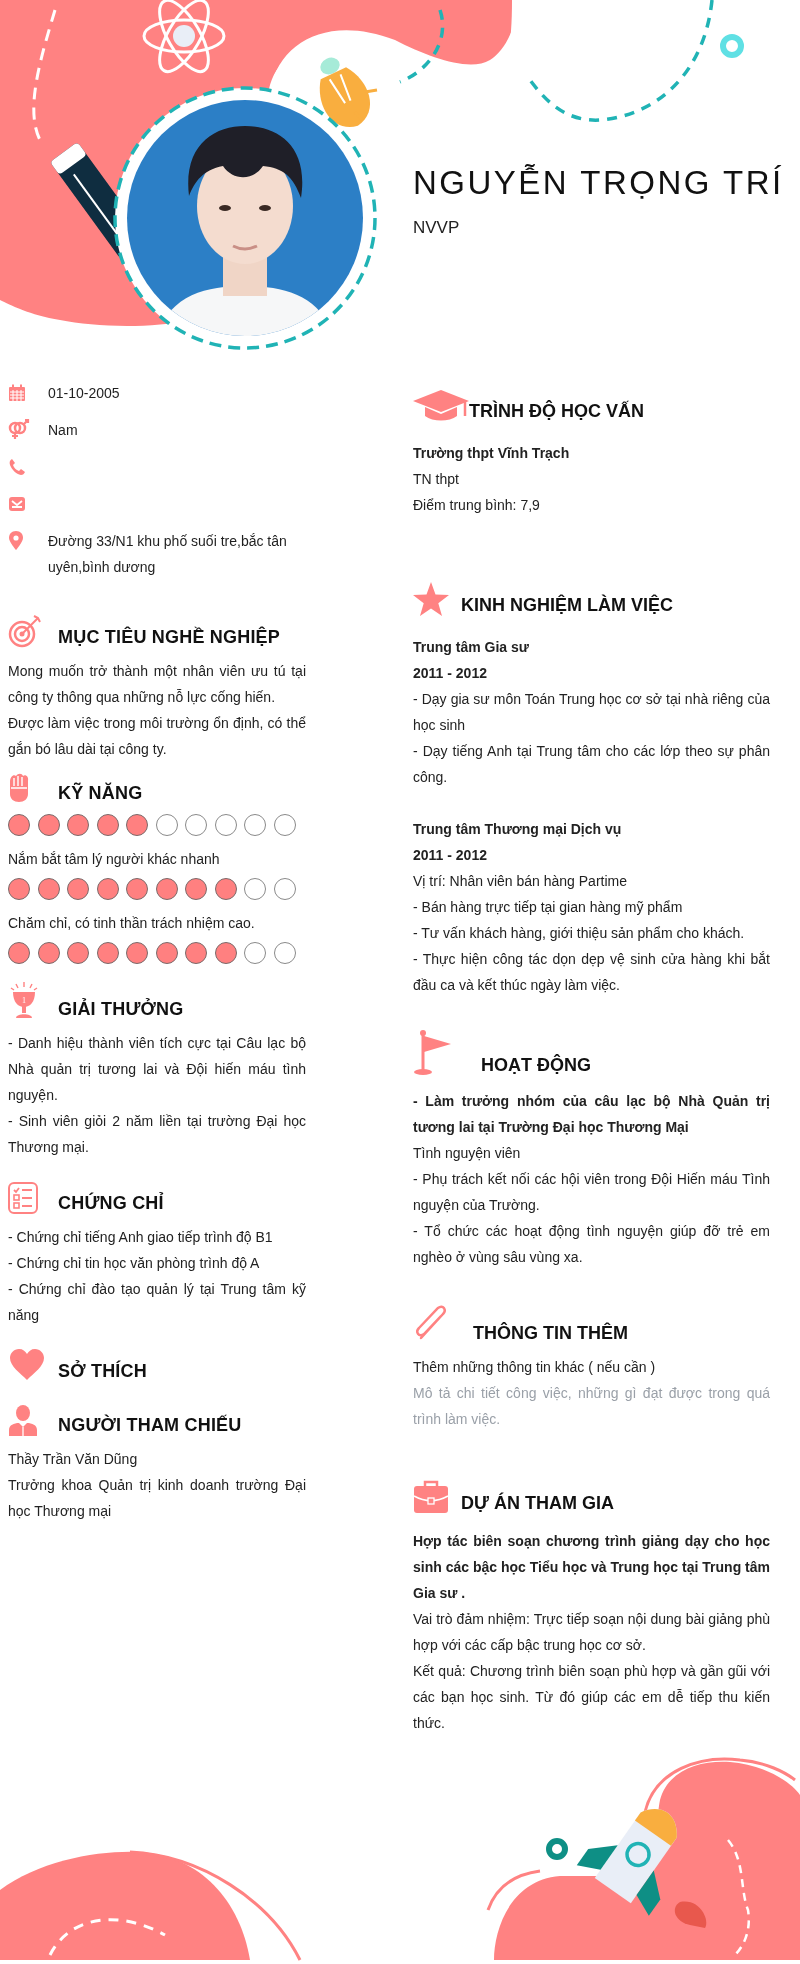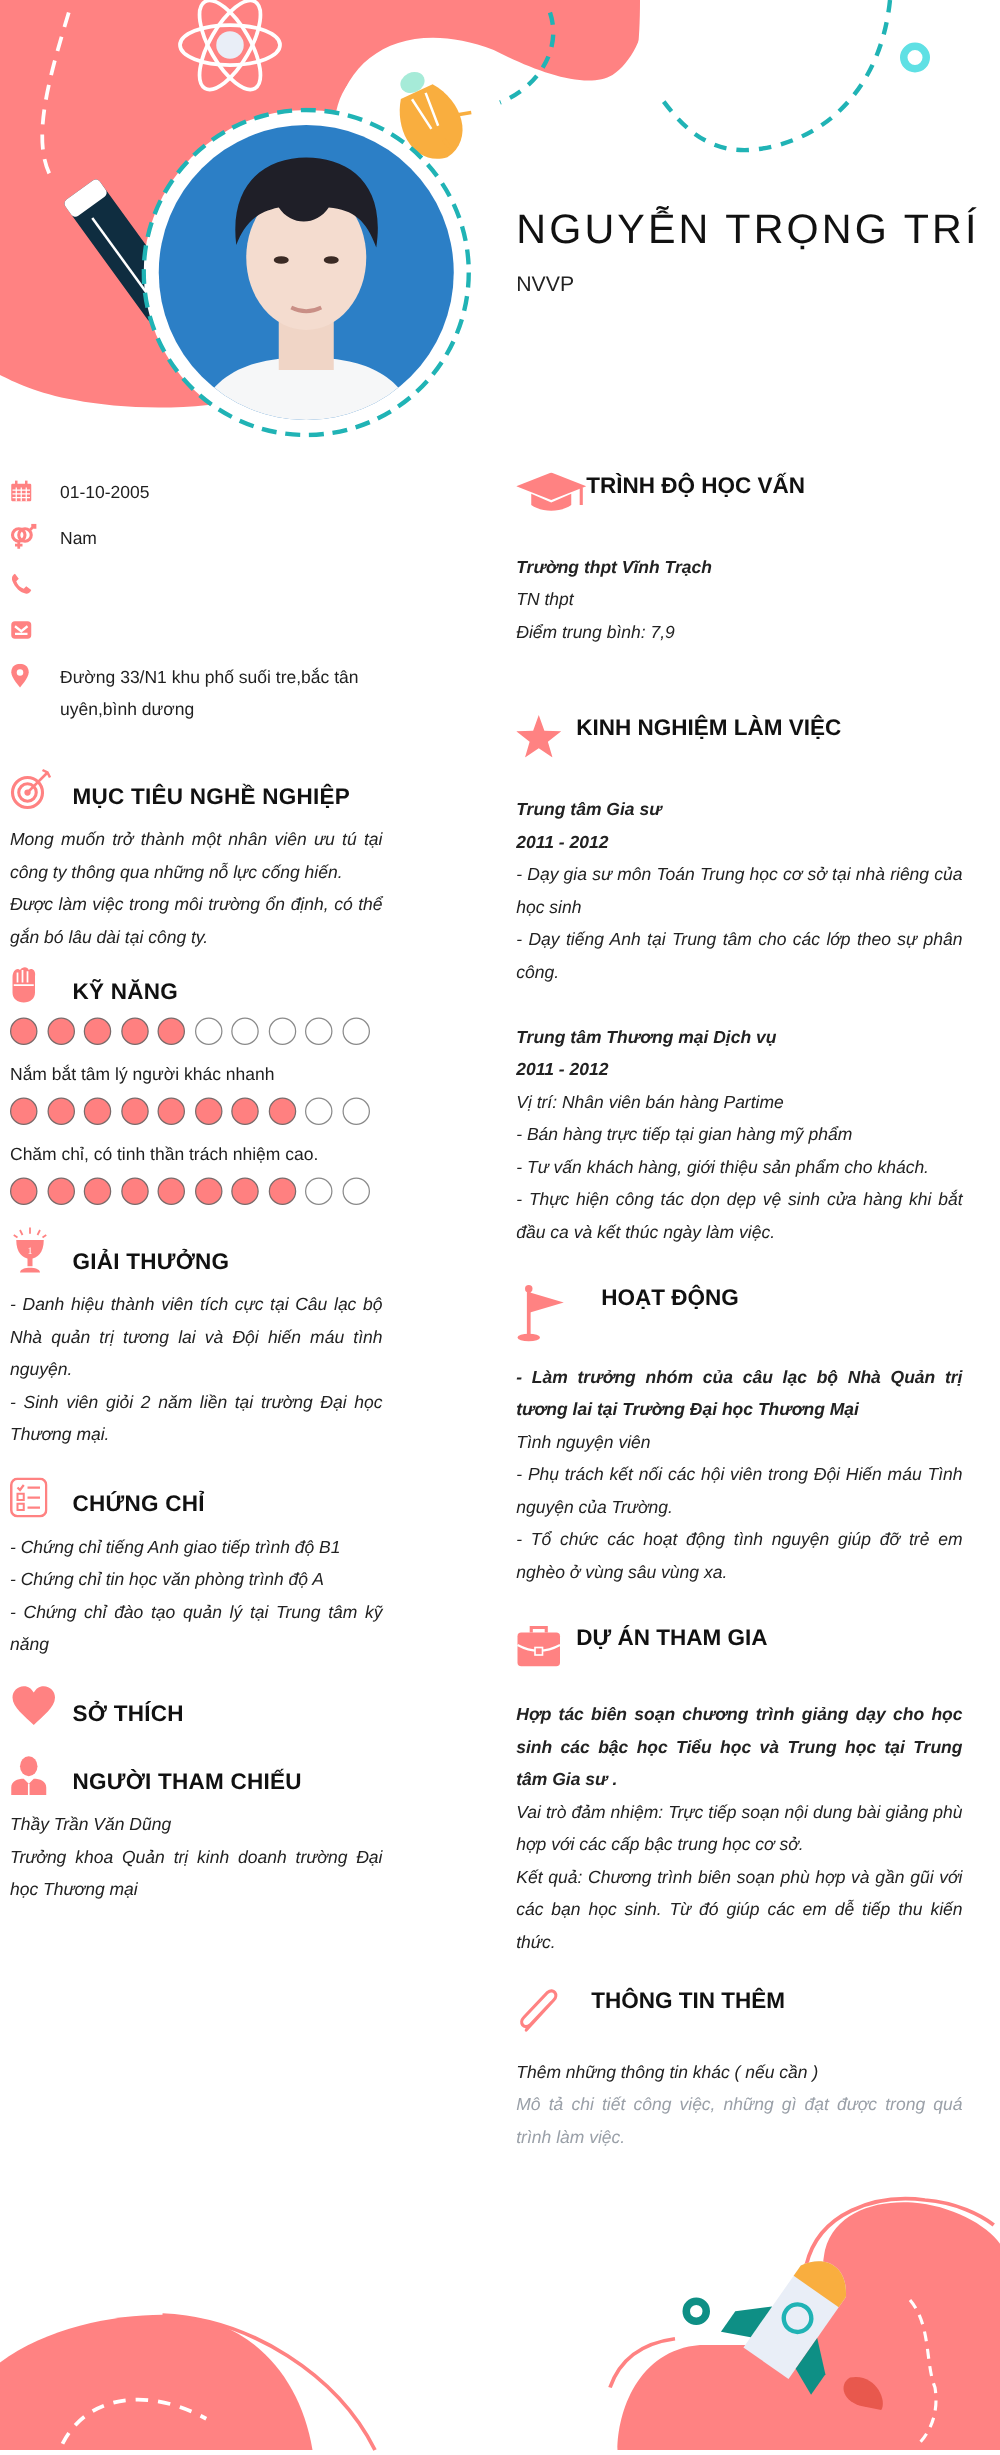--- a/index.html
+++ b/index.html
@@ -10,29 +10,29 @@
   .title { position: absolute; left: 413px; top: 218px; font-size: 17px; color: #222; }
   .photo-wrap { position: absolute; left: 113px; top: 86px; width: 264px; height: 264px; }
   .col-left { position: absolute; left: 8px; top: 380px; width: 298px; }
   .col-right { position: absolute; left: 413px; top: 378px; width: 357px; }
   .info-row { display: flex; align-items: flex-start; font-size: 14px; line-height: 26px; margin-bottom: 11px; }
   .info-row .ico { width: 40px; flex: 0 0 40px; height: 26px; display: flex; align-items: center; }
   .sec-head { display: flex; align-items: flex-end; height: 40px; margin-top: 22px; margin-bottom: 10px; }
   .sec-head .ico { width: 50px; flex: 0 0 50px; display: flex; align-items: center; }
   .sec-head h2 { font-size: 18px; font-weight: 700; color: #111; text-transform: uppercase; letter-spacing: 0.2px; }
   .body { font-size: 14px; line-height: 26px; color: #222; text-align: justify; }
-  .body p { margin: 0; font-style: italic; }
+  .body p { margin: 0; }
   .bold { font-weight: 700; }
   .muted { color: #9aa0a8; }
   .skill-label { font-size: 14px; line-height: 26px; margin-top: 6px; margin-bottom: 6px; }
   .dots { display: flex; gap: 7.5px; margin-bottom: 10px; }
   .dot { width: 22px; height: 22px; border-radius: 50%; border: 1.5px solid #8a8a8a; background: #fff; }
   .dot.on { background: #ff8080; border-color: #7a6a6a; }
   .r-sec { margin-bottom: 38px; }
-  .r-head { display: flex; align-items: flex-start; height: 44px; margin-bottom: 18px; }
+  .r-head { display: flex; align-items: flex-end; height: 44px; margin-bottom: 18px; }
   .r-head .ico { width: 68px; flex: 0 0 68px; display: flex; align-items: center; }
   .r-head h2 { font-size: 18px; font-weight: 700; color: #111; }
   .job { margin-bottom: 26px; }
 </style>
 </head>
 <body>
 
 <svg class="deco" width="800" height="1964" viewBox="0 0 800 1964">
 
   <path d="M0 0 L520 0 C515 30 505 50 490 60 C470 72 430 58 395 40 C330 15 280 40 270 90 L250 300 C200 330 110 330 60 320 C30 315 10 305 0 300 Z" fill="#ff8282"></path>
@@ -347,46 +347,46 @@
       <h2>HOẠT ĐỘNG</h2>
     </div>
     <div class="body">
       <p class="bold">- Làm trưởng nhóm của câu lạc bộ Nhà Quản trị tương lai tại Trường Đại học Thương Mại</p>
       <p>Tình nguyện viên</p>
       <p>- Phụ trách kết nối các hội viên trong Đội Hiến máu Tình nguyện của Trường.</p>
       <p>- Tổ chức các hoạt động tình nguyện giúp đỡ trẻ em nghèo ở vùng sâu vùng xa.</p>
     </div>
   </div>
 
+  <div class="r-sec">
+    <div class="r-head" style="margin-bottom:10px">
+      <span class="ico" style="width:60px;flex-basis:60px">
+        <svg width="40" height="40" viewBox="0 0 40 40">
+            <path d="M8 34 L30 10 C34 6 30 0 25 4 L6 24 C2 28 6 34 11 30 L28 12" stroke="#ff8282" stroke-width="2.5" fill="none" stroke-linecap="round"></path>
+          </svg>
+      </span>
+      <h2>THÔNG TIN THÊM</h2>
+    </div>
+    <div class="body">
+      <p>Thêm những thông tin khác ( nếu cần )</p>
+      <p class="muted"> Mô tả chi tiết công việc, những gì đạt được trong quá trình làm việc.</p>
+    </div>
+  </div>
+
   <div class="r-sec" style="margin-bottom:24px">
     <div class="r-head" style="margin-bottom:14px">
       <span class="ico" style="width:48px;flex-basis:48px">
         <svg width="36" height="34" viewBox="0 0 36 34">
             <path d="M12 6 V2 H24 V6" stroke="#ff8282" stroke-width="2.5" fill="none"></path>
             <rect x="1" y="6" width="34" height="27" rx="3" fill="#ff8282"></rect>
             <path d="M1 16 C12 22 24 22 35 16" stroke="#fff" stroke-width="1.6" fill="none"></path>
             <rect x="15" y="18" width="6" height="6" fill="#ff8282" stroke="#fff" stroke-width="1.3"></rect>
           </svg>
       </span>
       <h2>DỰ ÁN THAM GIA</h2>
     </div>
     <div class="body">
       <p class="bold">Hợp tác biên soạn chương trình giảng dạy cho học sinh các bậc học Tiểu học và Trung học tại Trung tâm Gia sư .</p>
       <p>Vai trò đảm nhiệm: Trực tiếp soạn nội dung bài giảng phù hợp với các cấp bậc trung học cơ sở.</p>
       <p>Kết quả: Chương trình biên soạn phù hợp và gần gũi với các bạn học sinh. Từ đó giúp các em dễ tiếp thu kiến thức.</p>
     </div>
   </div>
-
-  <div class="r-sec">
-    <div class="r-head" style="margin-bottom:10px">
-      <span class="ico" style="width:60px;flex-basis:60px">
-        <svg width="40" height="40" viewBox="0 0 40 40">
-            <path d="M8 34 L30 10 C34 6 30 0 25 4 L6 24 C2 28 6 34 11 30 L28 12" stroke="#ff8282" stroke-width="2.5" fill="none" stroke-linecap="round"></path>
-          </svg>
-      </span>
-      <h2>THÔNG TIN THÊM</h2>
-    </div>
-    <div class="body">
-      <p>Thêm những thông tin khác ( nếu cần )</p>
-      <p class="muted"> Mô tả chi tiết công việc, những gì đạt được trong quá trình làm việc.</p>
-    </div>
-  </div>
 </div>
 
 </body></html>

